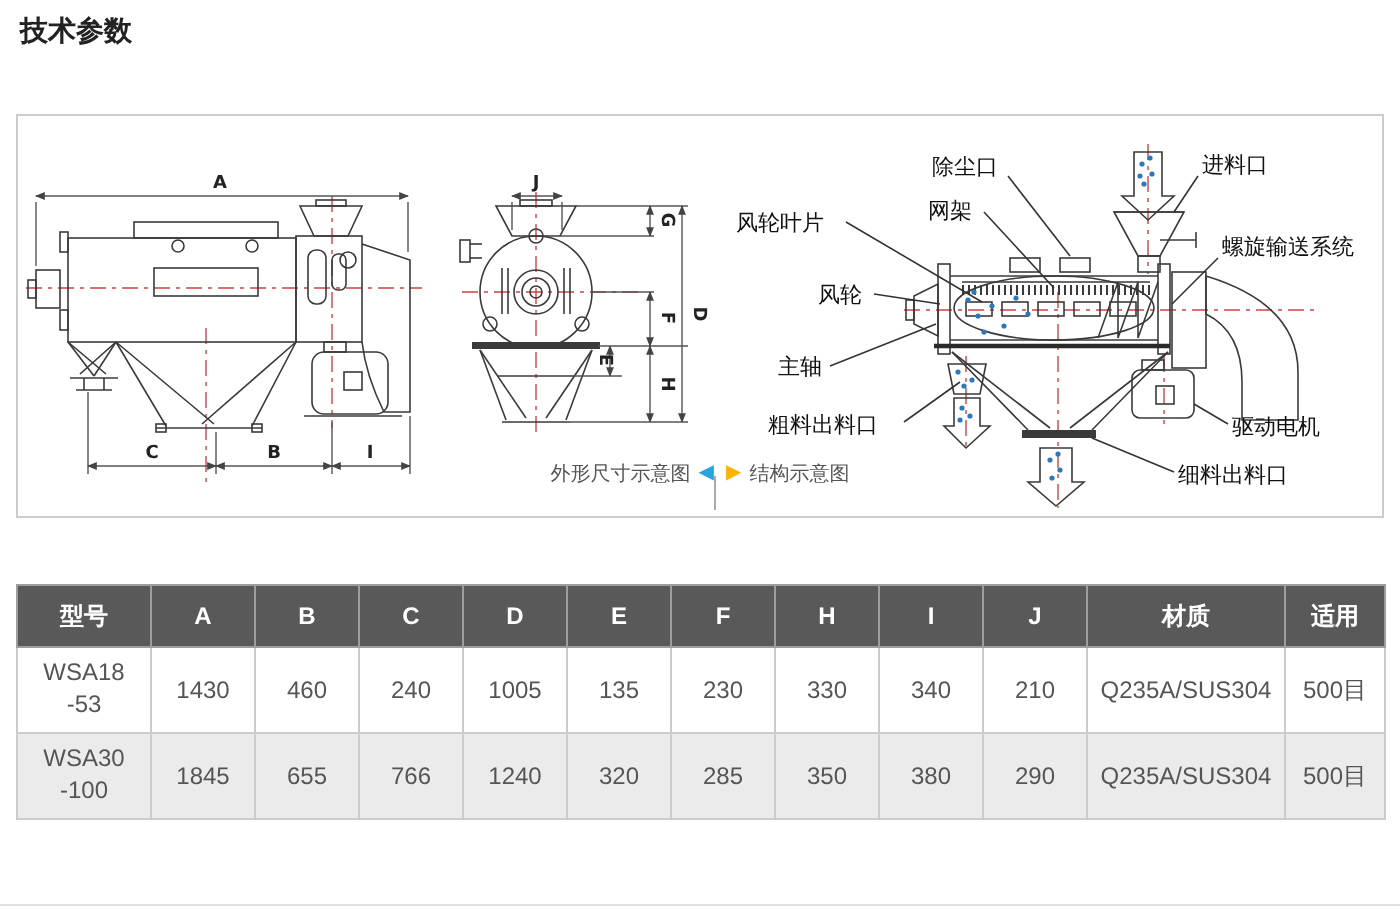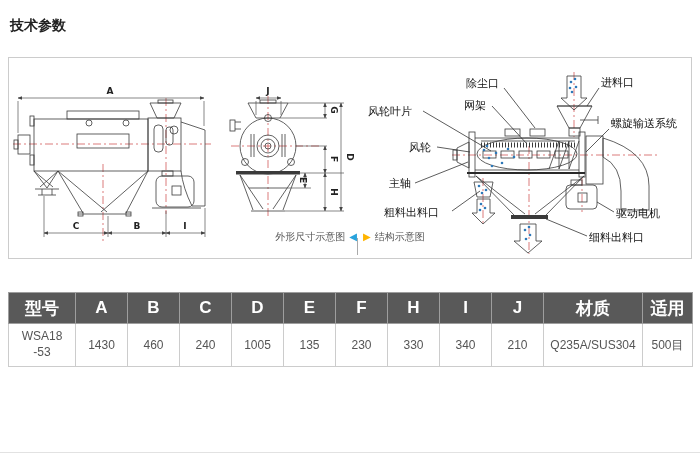--- a/index.html
+++ b/index.html
@@ -1,21 +1,21 @@
 <!DOCTYPE html>
 <html><head>
 <meta charset="utf-8">
 <style>
   html,body{margin:0;padding:0;}
   body{
     width:700px;height:455px;position:relative;background:#fff;
     font-family:"Liberation Sans","DejaVu Sans",sans-serif;color:#555;overflow:hidden;
   }
   .page-title{
-    position:absolute;left:10px;top:17px;font-size:14px;font-weight:bold;color:#222;
+    position:absolute;left:10px;top:7px;font-size:14px;font-weight:bold;color:#222;
   }
   .diagram-panel{
     position:absolute;left:8px;top:57px;width:682px;height:200px;
     border:1px solid #ccc;background:#fff;box-sizing:content-box;
   }
   .drawing{position:absolute;left:0;top:0;}
   .caption{
     position:absolute;top:172px;height:14px;font-size:10px;color:#555;
     display:flex;align-items:center;gap:4px;cursor:pointer;white-space:nowrap;
   }
@@ -25,21 +25,21 @@
   .tri-right{color:#ffb400;font-size:10px;line-height:1;}
   .caption-divider{
     position:absolute;left:348px;top:180px;width:1px;height:17px;background:#aaa;
   }
   .spec-table{
     position:absolute;left:8px;top:292px;width:684px;
     border-collapse:collapse;table-layout:fixed;font-size:12px;color:#555;
   }
   .spec-table th{
     background:#595959;color:#fff;font-weight:bold;height:30px;
-    border:1px solid #9e9e9e;font-size:17px;padding:0;text-align:center;
+    border:1px solid #9e9e9e;font-size:12px;padding:0;text-align:center;
   }
   .spec-table td{
     border:1px solid #ccc;height:42px;text-align:center;padding:0 4px;
     background:#fff;word-wrap:break-word;
   }
   .spec-table tr.alt td{background:#ebebeb;}
   .spec-table td.model{padding:0 11px;line-height:1.3;}
   .bottom-rule{
     position:absolute;left:0;top:452px;width:700px;height:0;border-top:1px solid #e2e2e2;
   }
@@ -338,16 +338,30 @@
       <td>240</td>
       <td>1005</td>
       <td>135</td>
       <td>230</td>
       <td>330</td>
       <td>340</td>
       <td>210</td>
       <td>Q235A/SUS304</td>
       <td>500目</td>
     </tr>
+    <tr class="alt">
+      <td class="model">WSA30-100</td>
+      <td>1845</td>
+      <td>655</td>
+      <td>766</td>
+      <td>1240</td>
+      <td>320</td>
+      <td>285</td>
+      <td>350</td>
+      <td>380</td>
+      <td>290</td>
+      <td>Q235A/SUS304</td>
+      <td>500目</td>
+    </tr>
   </tbody>
 </table>
 
 <div class="bottom-rule"></div>
 
 </body></html>

